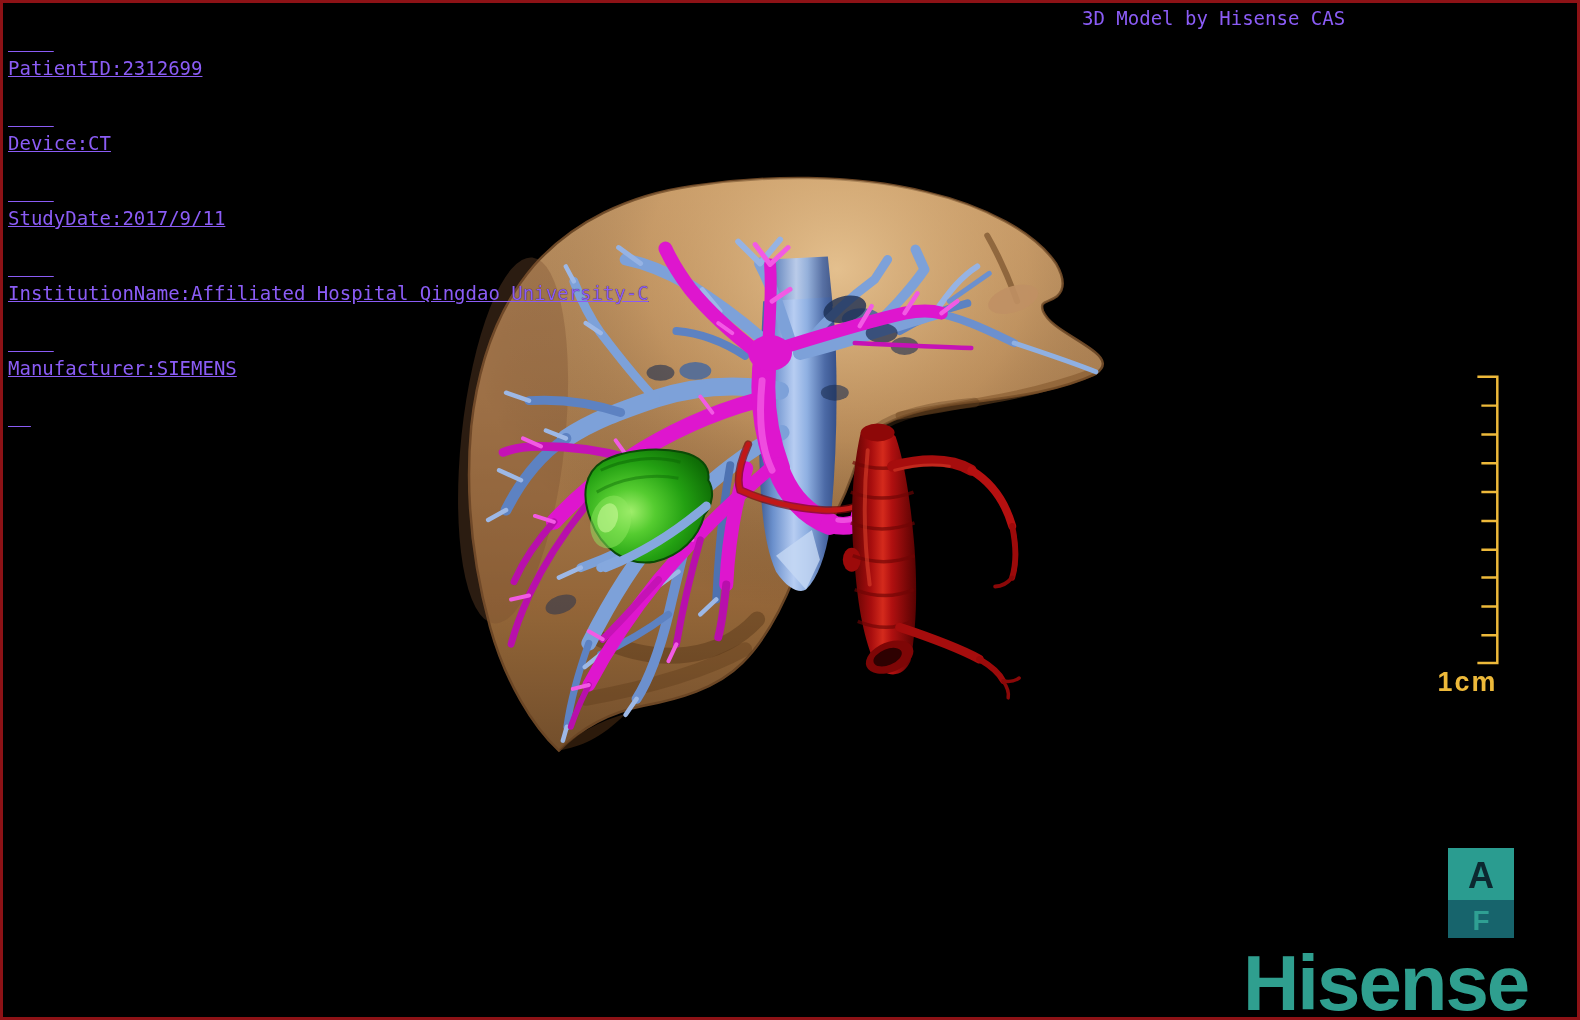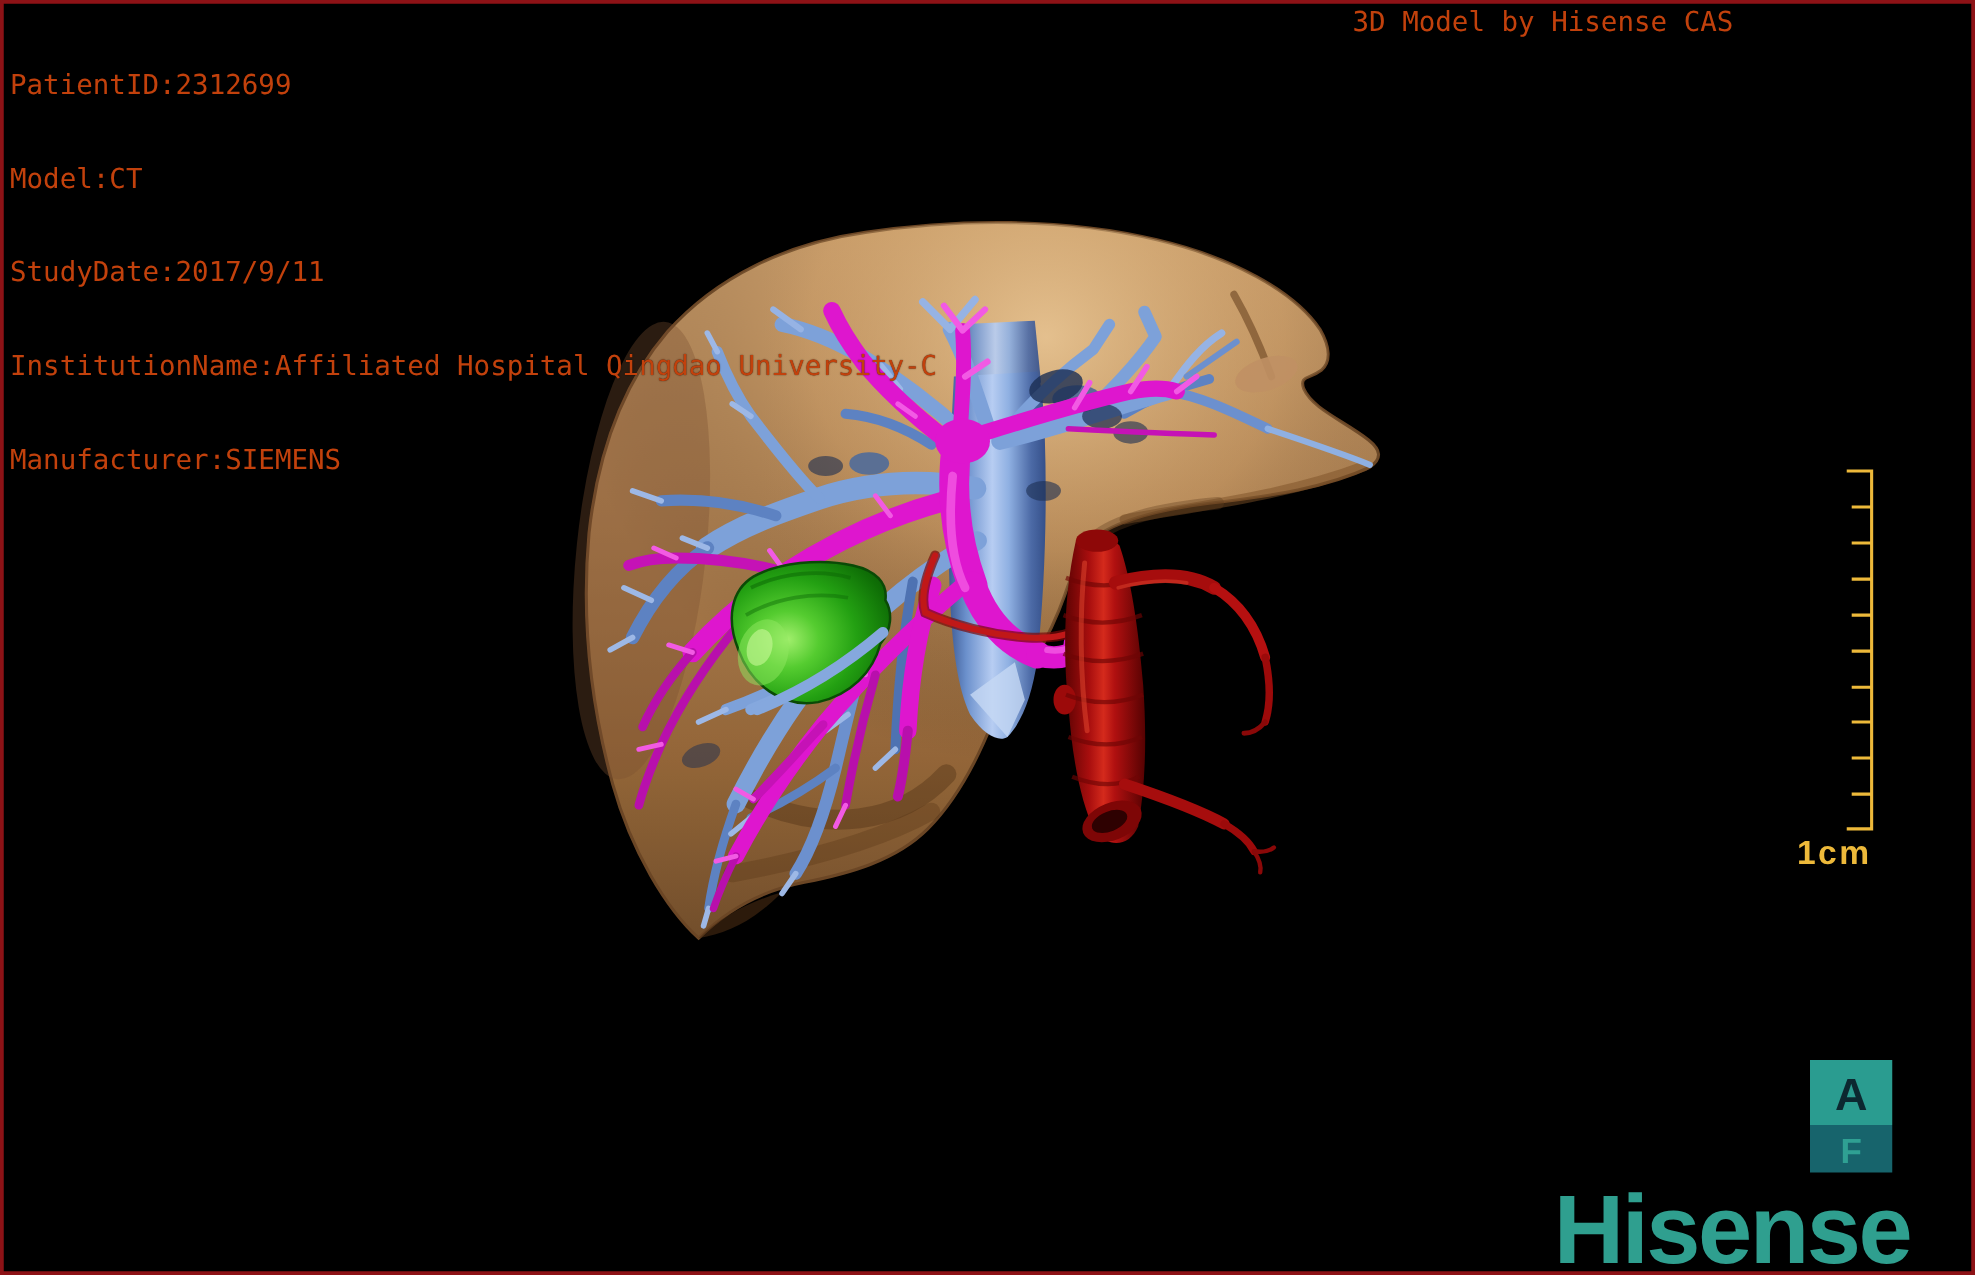--- a/index.html
+++ b/index.html
@@ -1,22 +1,22 @@
 <!DOCTYPE html>
 <html><head>
 <meta charset="utf-8">
 <style>
   html,body{margin:0;padding:0;background:#000;}
   body{width:1580px;height:1020px;overflow:hidden;font-family:"DejaVu Sans Mono",monospace;}
   .frame{position:relative;width:1580px;height:1020px;box-sizing:border-box;
          border:3px solid #8d1216;background:#000;overflow:hidden;}
   .model-svg{position:absolute;left:0;top:0;width:1574px;height:1014px;display:block;}
-  .ovl{position:absolute;color:#c2410c;font-size:22px;line-height:25px;white-space:pre;
+  .ovl{position:absolute;color:#8b5cf6;font-size:19px;line-height:25px;white-space:pre;
        font-family:"DejaVu Sans Mono",monospace;text-shadow:0 0 1px rgba(0,0,0,.8);}
-  .patient-info{left:5px;top:3px;}
+  .patient-info{left:5px;top:3px;text-decoration:underline;}
   .watermark{left:1079px;top:3px;}
   .volume{left:6px;top:969px;}
   .cube{position:absolute;left:1445px;top:845px;}
   .logo{position:absolute;left:1240px;top:941px;color:#2f9f8f;
         font-family:"Liberation Sans",sans-serif;font-weight:800;font-size:78px;
         letter-spacing:-2px;line-height:1;white-space:nowrap;}
 </style>
 </head>
 <body>
 
@@ -217,21 +217,21 @@
       <path d="M1480 376 H1500 V664 H1480
                M1484 405 H1500 M1484 434 H1500 M1484 463 H1500 M1484 492 H1500
                M1484 521 H1500 M1484 550 H1500 M1484 578 H1500 M1484 607 H1500
                M1484 636 H1500"></path>
     </g>
     <text x="1470" y="692" text-anchor="middle" font-family="Liberation Sans, sans-serif" font-size="27" font-weight="bold" letter-spacing="2" fill="#edb93a">1cm</text>
   </svg>
 
   <div class="ovl patient-info">
     <div>PatientID:2312699</div>
-    <div>Model:CT</div>
+    <div>Device:CT</div>
     <div>StudyDate:2017/9/11</div>
     <div>InstitutionName:Affiliated Hospital Qingdao University-C</div>
     <div>Manufacturer:SIEMENS</div>
   </div>
 
   <div class="ovl watermark">3D Model by Hisense CAS</div>
 
 
   <svg class="cube" width="66" height="92" viewBox="0 0 66 92">
     <rect x="0" y="0" width="66" height="52" fill="#2a9c90"></rect>

